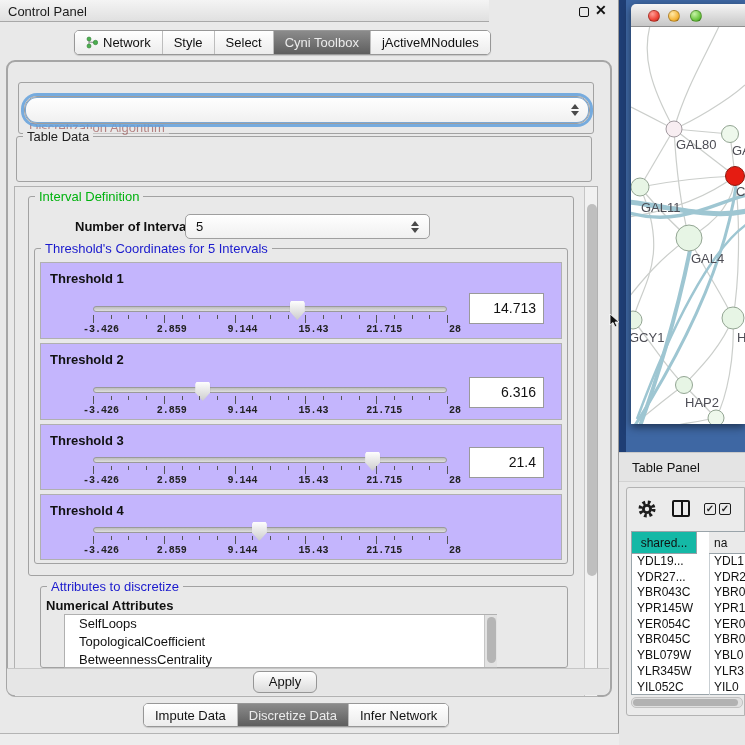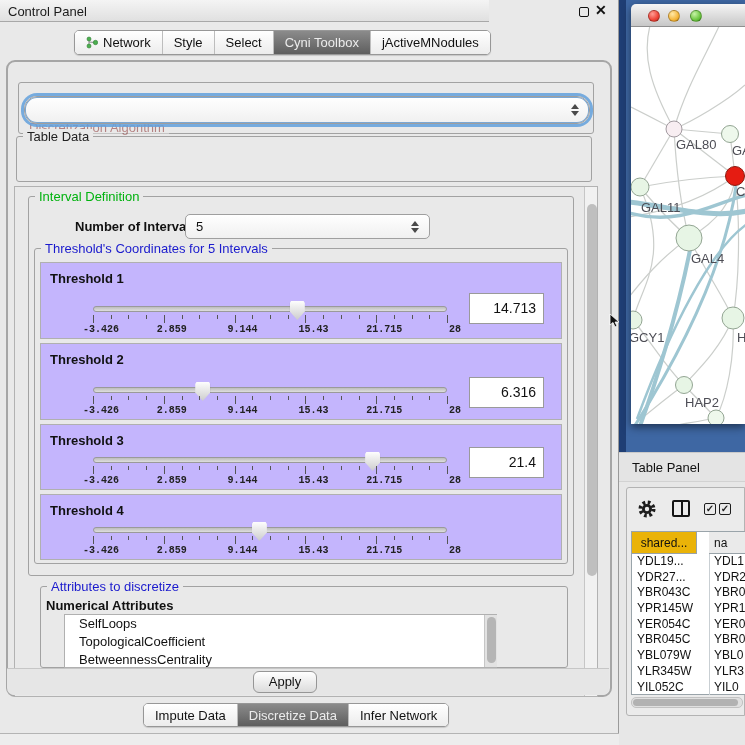--- a/index.html
+++ b/index.html
@@ -89,21 +89,21 @@
   #table-container { left:626px; top:487px; width:119px; height:229px; background:#ebebeb;
                      border:1px solid #b3b3b3; border-radius:3px 0 0 3px; }
   .check-icon { position:absolute; width:12px; height:12px; border:1.5px solid #1d1d1d; border-radius:2px;
                 font-size:10px; line-height:10px; text-align:center; color:#1d1d1d; font-weight:bold; }
   #col-icon { position:absolute; left:672px; top:500px; width:18px; height:17px; border:2px solid #141414; border-radius:2px; }
   #col-icon i { position:absolute; left:50%; top:0; width:2px; height:100%; background:#141414; }
 
   #data-table { left:631px; top:531px; width:114px; height:164px; background:#fff; border:1px solid #9aa4aa; border-right:none; }
   .th-cell { position:absolute; top:0; height:22px; font-size:12px; color:#111; border-right:1px solid #98a2a8;
              border-bottom:1px solid #98a2a8; display:flex; align-items:center; }
-  .th-1 { left:0; width:65px; background:#eab308; justify-content:center; }
+  .th-1 { left:0; width:65px; background:#14b8a6; justify-content:center; }
   .th-2 { left:77px; width:37px; background:#eaeaea; padding-left:5px; }
   .tbl-rows { position:absolute; left:0; top:22px; width:114px; height:141px; overflow:hidden; }
   .tbl-row { position:relative; height:15.7px; font-size:12px; color:#111;padding-left:20px; }
   .tbl-row .c1 { position:absolute; left:5px; }
   .tbl-row .c2 { position:absolute; left:82px; }
   .col-sep { position:absolute; left:77px; top:22px; width:1px; height:141px; background:#c9cfd3; }
   #hscroll { left:631px; top:697px; width:112px; height:11px; background:#e0e0e0; border:1px solid #c2c2c2; border-radius:5px; }
   #hscroll .thumb { position:absolute; left:1px; top:1px; width:105px; height:7px; background:#b2b2b2; border-radius:4px; }
 
   #cursor { left:609px; top:313px; width:12px; height:16px; z-index:60; }

